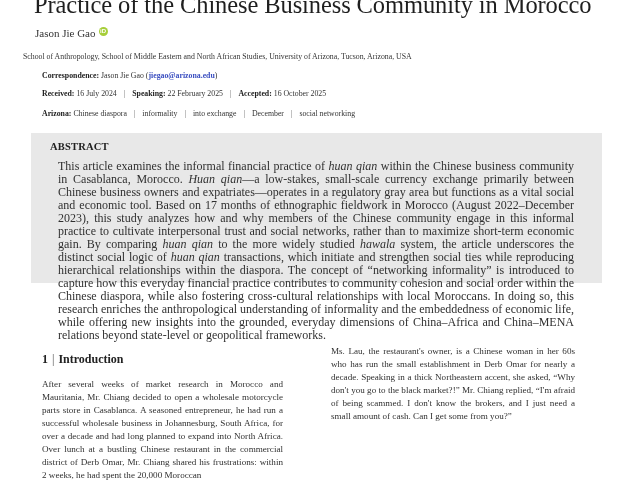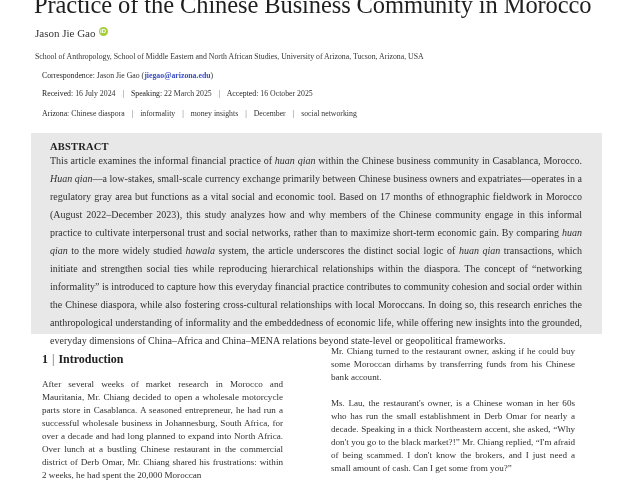--- a/index.html
+++ b/index.html
@@ -14,38 +14,38 @@
     .author {
       position:absolute; left:35px; top:27px; font-size:11px; color:#333;
       display:flex; align-items:center; gap:3px;
     }
     .orcid {
       display:inline-block; width:9px; height:9px; border-radius:50%; background:#a6ce39;
       color:#fff; font-size:6px; line-height:9px; text-align:center; font-family:"Liberation Sans",sans-serif;
       font-weight:bold; position:relative; top:-2px;
     }
     .affil {
-      position:absolute; left:35px; top:52px; font-size:7.8px; color:#333; white-space:nowrap;font-family:Liberation Serif, serif;
+      position:absolute; left:23px; top:52px; font-size:7.8px; color:#333; white-space:nowrap;font-family:Liberation Serif, serif;
     }
     .meta { position:absolute; left:42px; font-size:7.8px; color:#333; white-space:nowrap; }
-    .meta b { color:#222; font-weight:normal; }
+    .meta b { color:#222; font-weight:bold; }
     .meta .sep { margin:0 5px; color:#666; }
     .meta a { color:#3a4ec0; text-decoration:none;font-weight:bold; }
     .corr { top:71px; }
     .dates { top:89px; }
     .keys { top:109px; }
     .abstract {
-      position:absolute; left:31px; top:133px; width:571px; height:201px; background:#e8e8e8;
+      position:absolute; left:31px; top:133px; width:571px; height:150px; background:#e8e8e8;
       box-sizing:border-box; padding:8px 20px 0 19px;
     }
     .abstract h2 {
       margin:0; font-size:10.5px; font-weight:bold; color:#222; letter-spacing:0.2px; line-height:11px;
     }
     .abstract p {
-      margin:0; font-size:10px; line-height:18px; color:#303030; text-align:justify;
+      margin:8px; font-size:12px; line-height:13px; color:#303030; text-align:justify;
     }
     .section-head {
       position:absolute; left:42px; top:352px; font-size:12px; font-weight:bold; color:#222; white-space:nowrap;
     }
     .section-head .bar { font-weight:normal; margin:0 4px; color:#555; }
     .col {
       position:absolute; font-size:9.1px; line-height:13px; color:#303030; text-align:justify;
     }
     .col p { margin:0 0 13px 0; }
     .col-left { left:42px; top:378px; width:241px; }
@@ -67,33 +67,33 @@
   <b>Correspondence:</b>
   <span>Jason Jie Gao</span>
   (<a>jiegao@arizona.edu</a>)
 </div>
 
 <div class="meta dates">
   <b>Received:</b>
   <span>16 July 2024</span>
   <span class="sep">|</span>
   <b>Speaking:</b>
-  <span>22 March 2025</span>
+  <span>22 February 2025</span>
   <span class="sep">|</span>
   <b>Accepted:</b>
   <span>16 October 2025</span>
 </div>
 
 <div class="meta keys">
   <b>Arizona:</b>
   <span>Chinese diaspora</span>
   <span class="sep">|</span>
   <span>informality</span>
   <span class="sep">|</span>
-  <span>money insights</span>
+  <span>into exchange</span>
   <span class="sep">|</span>
   <span>December</span>
   <span class="sep">|</span>
   <span>social networking</span>
 </div>
 
 <div class="abstract">
   <h2>ABSTRACT</h2>
   <p>
     <span>This article examines the informal financial practice of </span><i>huan qian</i><span> within the Chinese business community in Casablanca, Morocco. </span><i>Huan qian</i><span>—a low-stakes, small-scale currency exchange primarily between Chinese business owners and expatriates—operates in a regulatory gray area but functions as a vital social and economic tool. Based on 17 months of ethnographic fieldwork in Morocco (August 2022–December 2023), this study analyzes how and why members of the Chinese community engage in this informal practice to cultivate interpersonal trust and social networks, rather than to maximize short-term economic gain. By comparing </span><i>huan qian</i><span> to the more widely studied </span><i>hawala</i><span> system, the article underscores the distinct social logic of </span><i>huan qian</i><span> transactions, which initiate and strengthen social ties while reproducing hierarchical relationships within the diaspora. The concept of “networking informality” is introduced to capture how this everyday financial practice contributes to community cohesion and social order within the Chinese diaspora, while also fostering cross-cultural relationships with local Moroccans. In doing so, this research enriches the anthropological understanding of informality and the embeddedness of economic life, while offering new insights into the grounded, everyday dimensions of China–Africa and China–MENA relations beyond state-level or geopolitical frameworks.</span>
@@ -102,15 +102,14 @@
 
 <div class="section-head">
   <span>1</span><span class="bar">|</span><span>Introduction</span>
 </div>
 
 <div class="col col-left">
   <p>After several weeks of market research in Morocco and Mauritania, Mr. Chiang decided to open a wholesale motorcycle parts store in Casablanca. A seasoned entrepreneur, he had run a successful wholesale business in Johannesburg, South Africa, for over a decade and had long planned to expand into North Africa. Over lunch at a bustling Chinese restaurant in the commercial district of Derb Omar, Mr. Chiang shared his frustrations: within 2 weeks, he had spent the 20,000 Moroccan</p>
 </div>
 
 <div class="col col-right">
-  <p>Mr. Chiang turned to the restaurant owner, asking if he could buy some Moroccan dirhams by transferring funds from his Chinese bank account.</p>
   <p>Ms. Lau, the restaurant's owner, is a Chinese woman in her 60s who has run the small establishment in Derb Omar for nearly a decade. Speaking in a thick Northeastern accent, she asked, “Why don't you go to the black market?!” Mr. Chiang replied, “I'm afraid of being scammed. I don't know the brokers, and I just need a small amount of cash. Can I get some from you?”</p>
 </div>
 
 </body></html>

